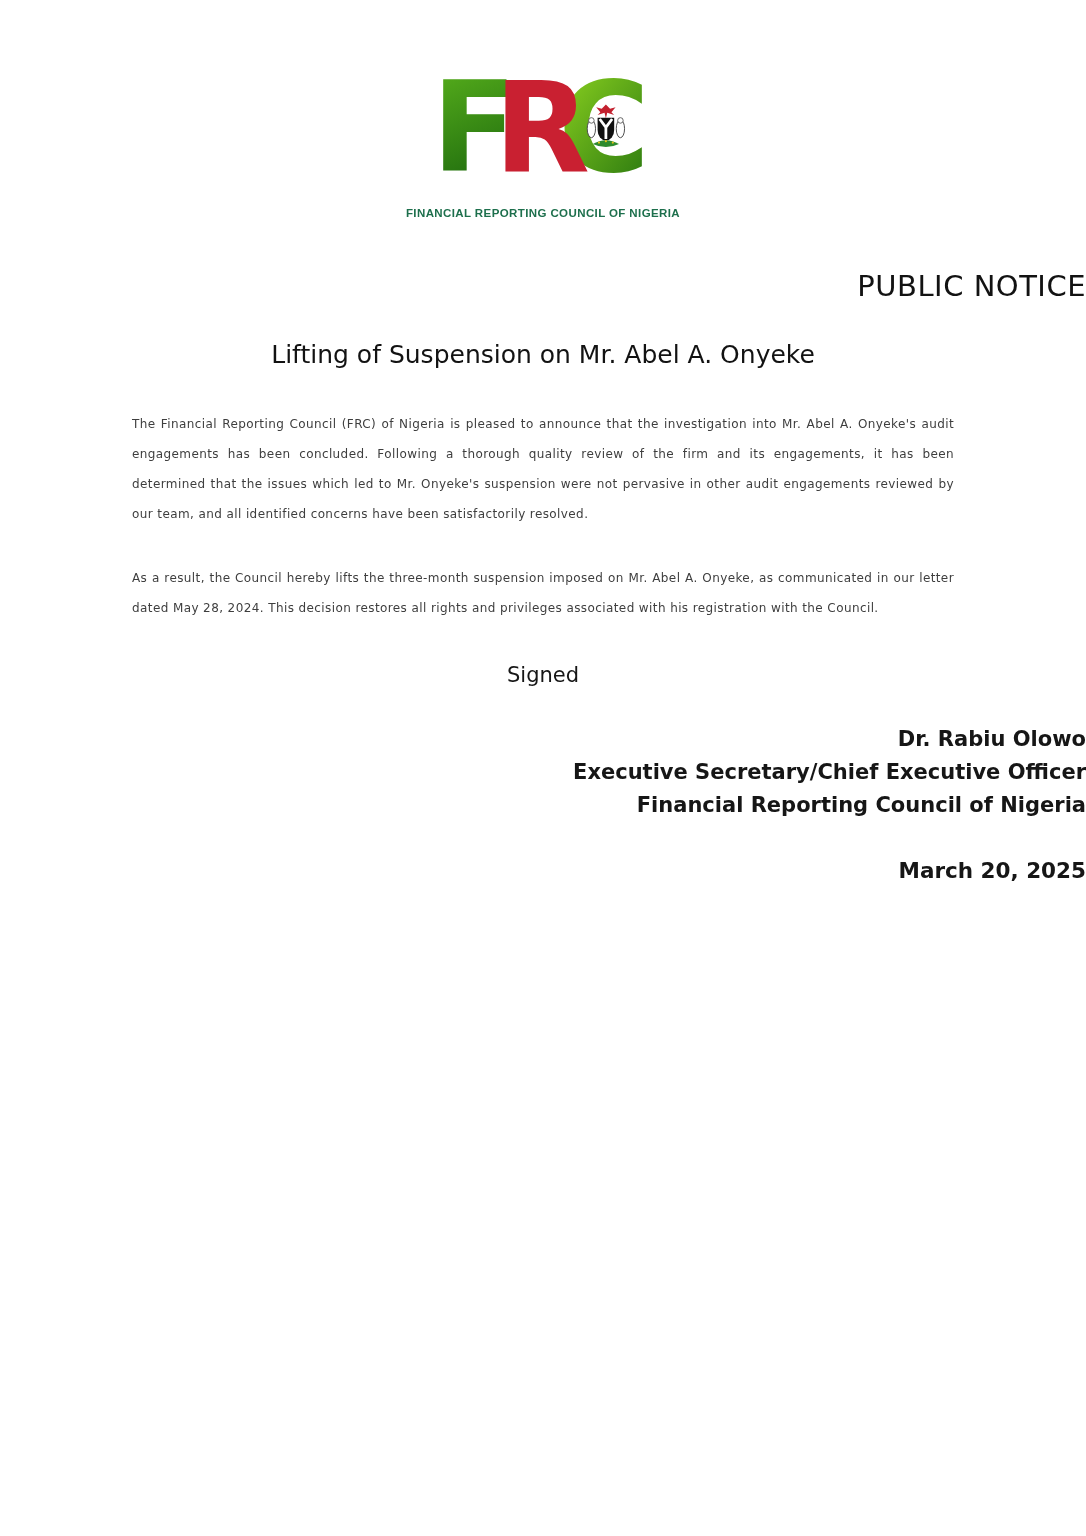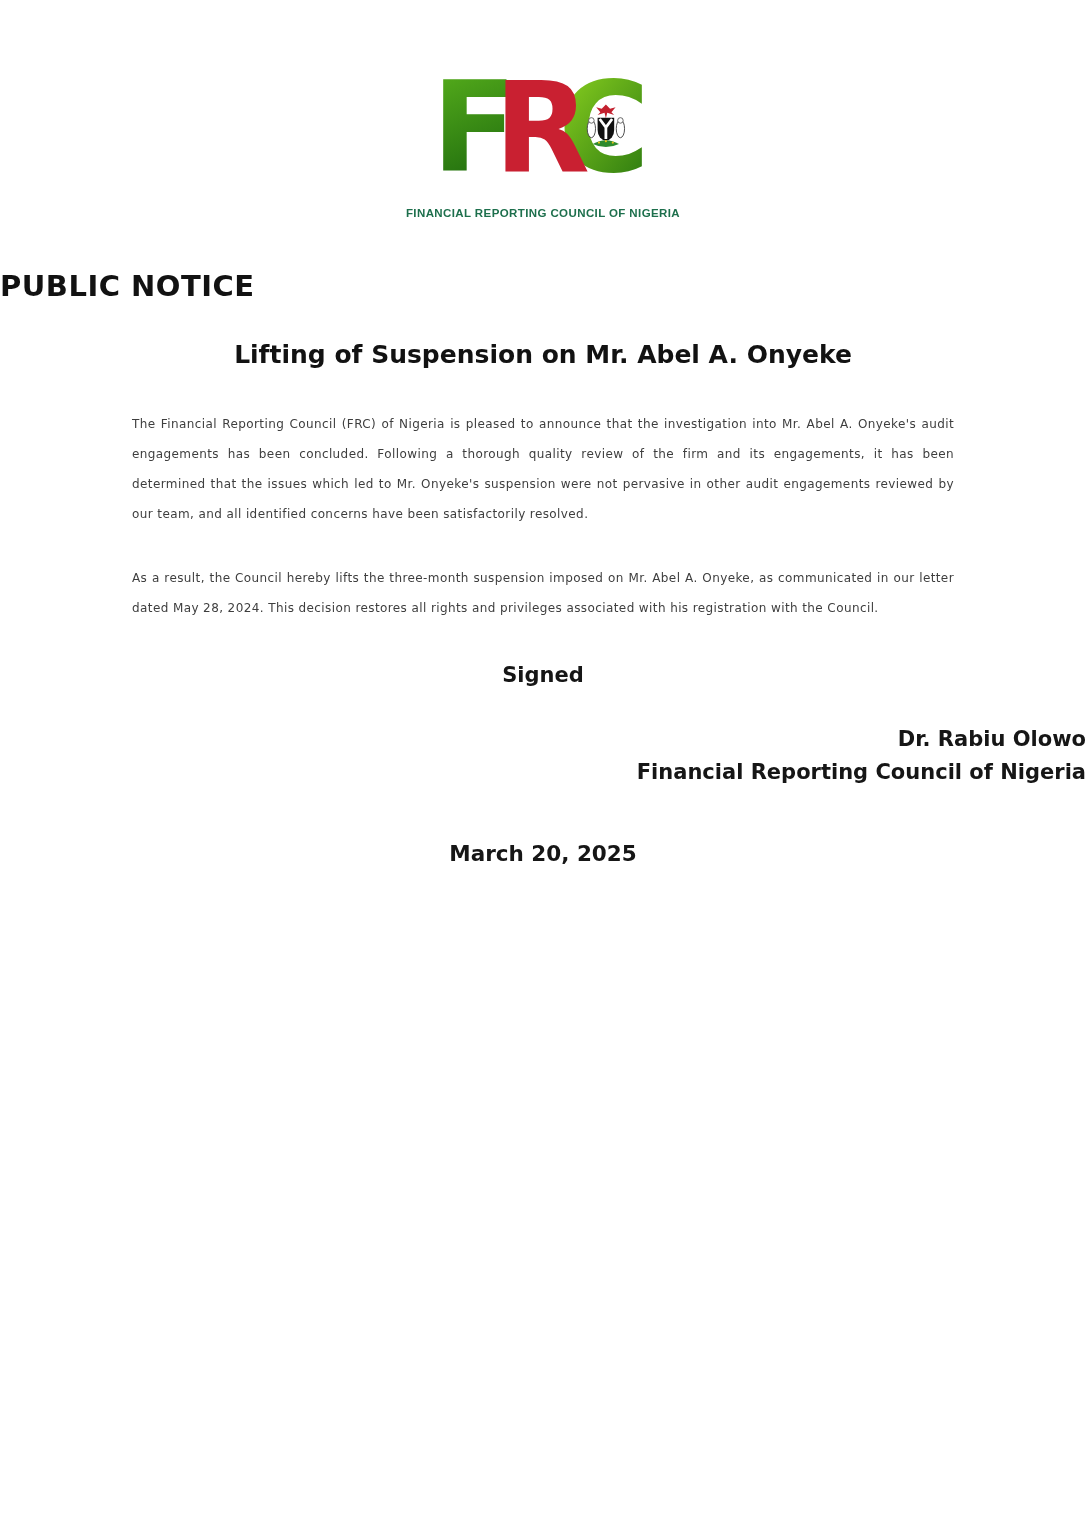--- a/index.html
+++ b/index.html
@@ -25,31 +25,31 @@
     margin-top: 2px;
     font-size: 11.5px;
     font-weight: bold;
     letter-spacing: 0.4px;
     color: #1d6f4c;
     font-family: "Liberation Sans", sans-serif;
   }
   
   .title {
     margin-top: 50px;
-    text-align: left;
+    text-align: right;
     font-size: 29px;
-    font-weight: bold;
+    font-weight: normal;
     color: #121212;
     letter-spacing: 0.5px;
   }
   .subtitle {
     margin-top: 33px;
     text-align: center;
     font-size: 25px;
-    font-weight: bold;
+    font-weight: normal;
     color: #121212;
     line-height: 37px;
   }
   
   .body-text {
     margin-top: 36px;
     padding: 0 132px;
   }
   .body-text p {
     font-size: 12px;
@@ -57,34 +57,34 @@
     letter-spacing: 0.4px;
     text-align: justify;
     color: #3e3e3e;
     margin-bottom: 34px;
   }
   
   .signed-label {
     margin-top: 40px;
     text-align: center;
     font-size: 21px;
-    font-weight: bold;
+    font-weight: normal;
     color: #161616;
   }
   .signature-block {
     margin-top: 36px;
     text-align: right;
     font-size: 21px;
     font-weight: bold;
     color: #161616;
     line-height: 33px;
   }
   .notice-date {
-    margin-top: 52px;
-    text-align: center;
+    margin-top: 36px;
+    text-align: right;
     font-size: 21.5px;
     font-weight: bold;
     color: #161616;
   }
 </style>
 </head>
 <body>
 
 <div class="page">
 
@@ -128,18 +128,19 @@
 
   <section class="body-text">
     <p>The Financial Reporting Council (FRC) of Nigeria is pleased to announce that the investigation into Mr. Abel A. Onyeke's audit engagements has been concluded. Following a thorough quality review of the firm and its engagements, it has been determined that the issues which led to Mr. Onyeke's suspension were not pervasive in other audit engagements reviewed by our team, and all identified concerns have been satisfactorily resolved.</p>
     <p>As a result, the Council hereby lifts the three-month suspension imposed on Mr. Abel A. Onyeke, as communicated in our letter dated May 28, 2024. This decision restores all rights and privileges associated with his registration with the Council.</p>
   </section>
 
   <div class="signed-label">Signed</div>
 
   <div class="signature-block">
     <div>Dr. Rabiu Olowo</div>
+    <div>Executive Secretary/Chief Executive Officer</div>
     <div>Financial Reporting Council of Nigeria</div>
   </div>
 
   <div class="notice-date">March 20, 2025</div>
 
 </div>
 
 </body></html>

